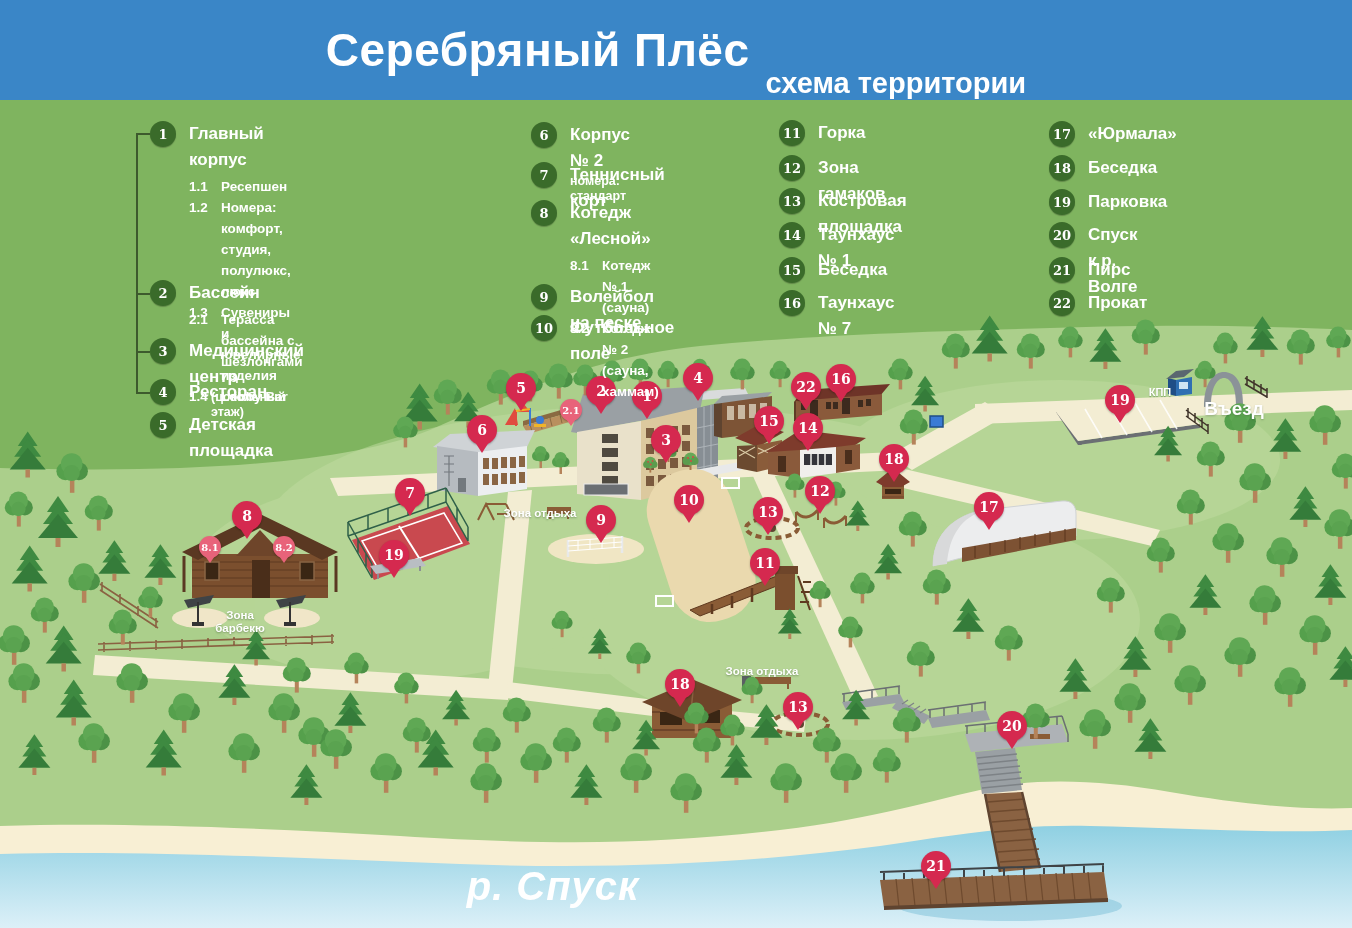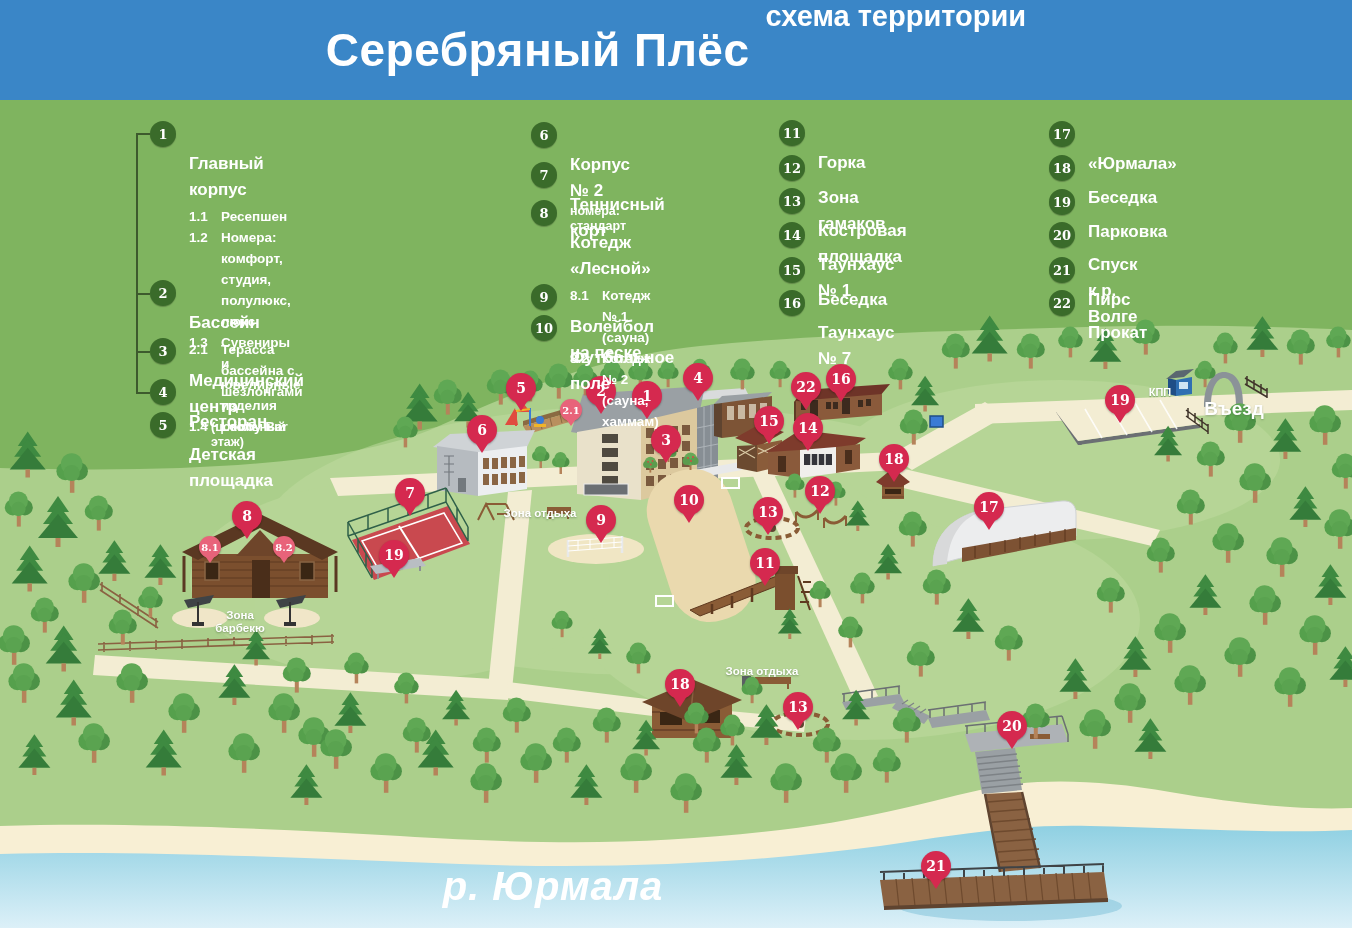--- a/index.html
+++ b/index.html
@@ -1,35 +1,35 @@
 <!DOCTYPE html>
 <html><head>
 <meta charset="utf-8">
 <style>
   html,body{margin:0;padding:0;background:#666;}
   #stage{position:relative;width:1352px;height:928px;overflow:hidden;
          font-family:"Liberation Sans",sans-serif;background:#abcf8b;}
   
   #header{position:absolute;left:0;top:0;width:100%;height:100px;background:#3a86c7;z-index:40;
-          display:flex;align-items:flex-start;justify-content:center;gap:16px;padding-top:0;box-sizing:border-box;}
+          display:flex;align-items:flex-end;justify-content:center;gap:16px;padding-top:0;box-sizing:border-box;}
   #header .ttl{color:#fff;font-weight:700;font-size:46px;line-height:100px;letter-spacing:.5px;}
   #header .sub{color:#fff;font-weight:700;font-size:29px;}
   
   .layer{position:absolute;left:0;top:0;z-index:5;}
   #objects{z-index:10;} #trees{position:absolute;left:0;top:0;width:100%;height:100%;z-index:15;pointer-events:none;}
   #labels{position:absolute;left:0;top:0;width:100%;height:100%;z-index:25;pointer-events:none;}
   #pins{position:absolute;left:0;top:0;width:100%;height:100%;z-index:30;pointer-events:none;}
   #legend{position:absolute;left:0;top:0;width:100%;height:100%;z-index:41;pointer-events:none;}
   
   .leg-col{position:absolute;top:0;}
   .leg-item{position:absolute;display:flex;gap:13px;}
   .leg-num{flex:0 0 26px;width:26px;height:26px;border-radius:50%;background:#3a6b2a;color:#fff;
            display:flex;align-items:center;justify-content:center;
            font-family:"DejaVu Serif",serif;font-weight:700;font-size:13px;box-shadow:0 1px 1px rgba(0,0,0,.25);}
-  .leg-body{color:#fff;margin-top:30px;}
+  .leg-body{color:#fff;}
   .leg-label{font-weight:700;font-size:17px;line-height:26px;}
   .leg-note{font-weight:700;font-size:12.5px;line-height:15px;}
   .leg-note.ind{margin-left:22px;}
   .leg-subs{margin-top:3px;}
   .leg-sub{display:flex;font-weight:700;font-size:13.5px;line-height:21px;color:#fff;}
   .leg-sub-num{width:32px;flex:none;}
   .leg-sub-label{white-space:pre-line;}
   #bracket{position:absolute;z-index:41;border-left:2px solid #3d5a2d;left:136px;top:133px;height:260px;}
   .stub{position:absolute;z-index:41;height:2px;width:14px;background:#3d5a2d;left:136px;}
   
@@ -1300,21 +1300,21 @@
         <circle cx="23" cy="30" r="9" fill="#5aa350"></circle>
       </svg>
     </div>
   <div id="labels">
       <div class="area-label" style="left: 540px; top: 513px;">Зона отдыха</div>
       <div class="area-label" style="left: 762px; top: 671px;">Зона отдыха</div>
       <div class="area-label" style="left: 240px; top: 622px;">Зона
 барбекю</div>
       <div class="entrance-label" style="left: 1234px; top: 361px;">Въезд</div>
       <div class="kpp-label" style="left: 1160px; top: 392px;">КПП</div>
-      <div class="river-label" style="left: 553px; top: 886px;">р. Юрмала</div>
+      <div class="river-label" style="left: 553px; top: 886px;">р. Спуск</div>
     </div>
   <div id="pins">
       <div class="pin" style="left: 647px; top: 396px;">1</div>
       <div class="pin" style="left: 601px; top: 391px;">2</div>
       <div class="pin sm" style="left: 571px; top: 410px;">2.1</div>
       <div class="pin" style="left: 666px; top: 440px;">3</div>
       <div class="pin" style="left: 698px; top: 378px;">4</div>
       <div class="pin" style="left: 521px; top: 388px;">5</div>
       <div class="pin" style="left: 482px; top: 430px;">6</div>
       <div class="pin" style="left: 410px; top: 493px;">7</div>

